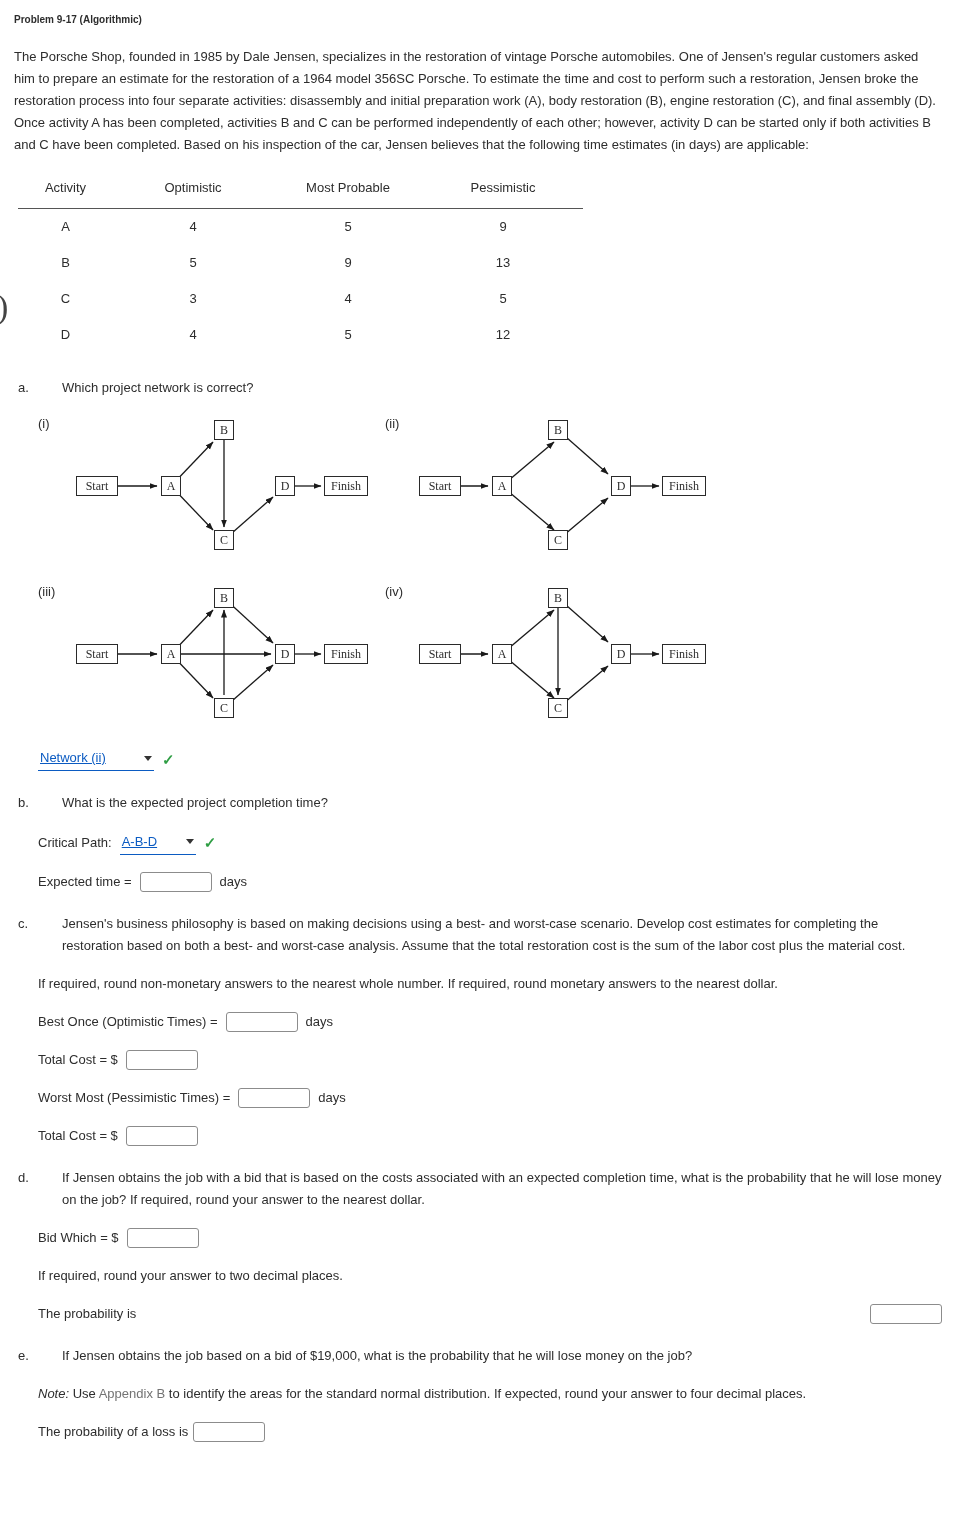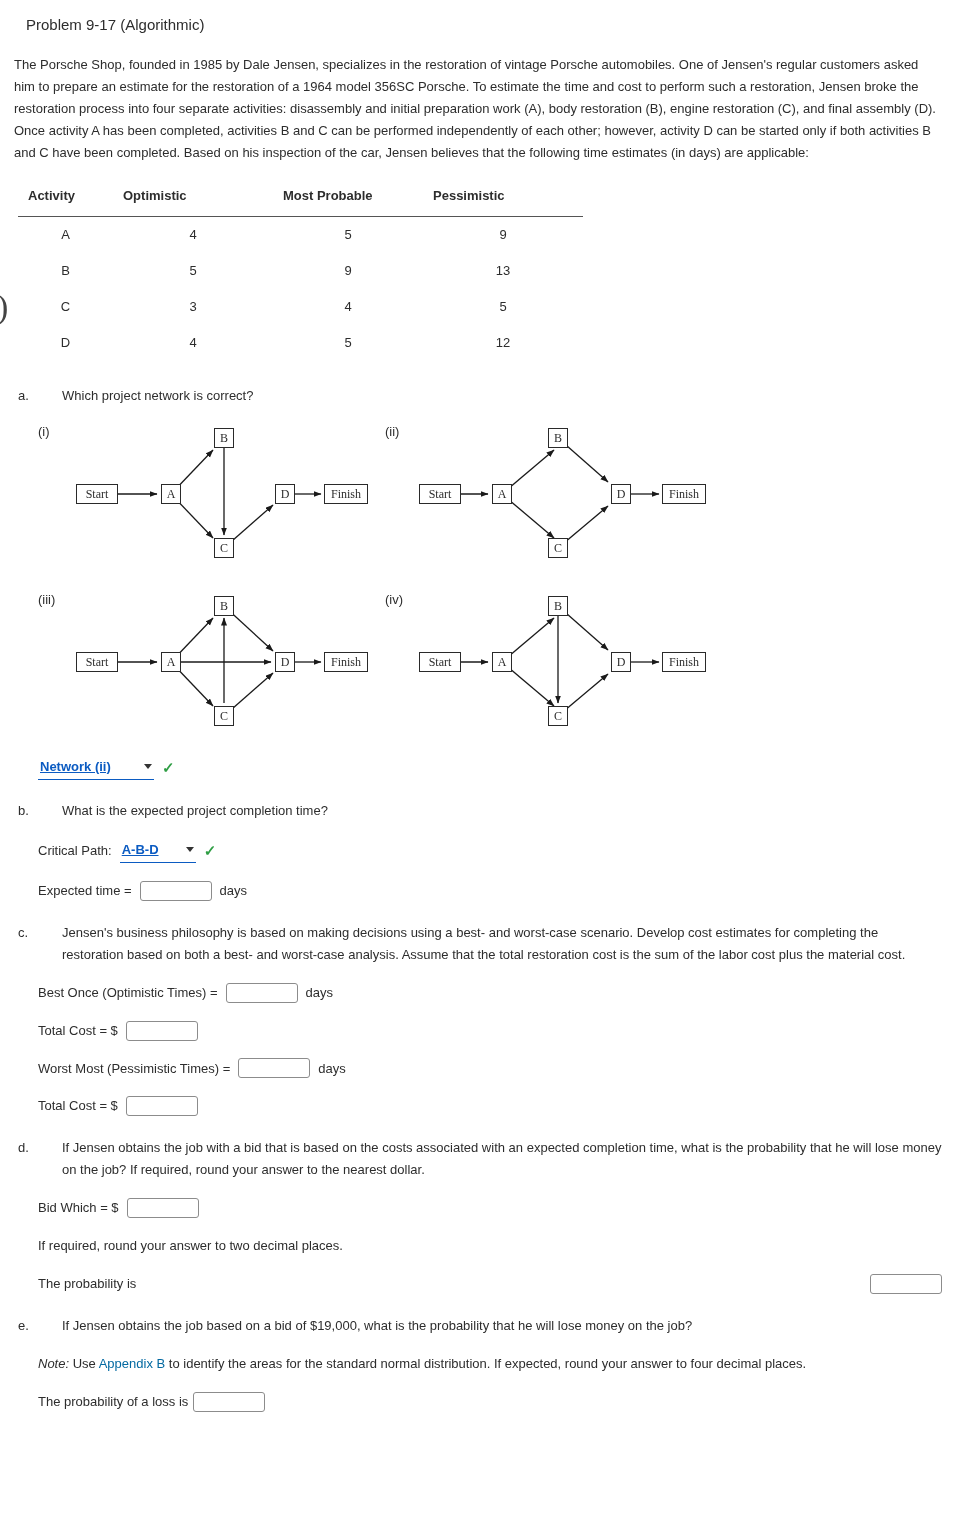--- a/index.html
+++ b/index.html
@@ -2,25 +2,25 @@
 <html><head>
 <meta charset="utf-8">
 <style>
   * { box-sizing: border-box; }
   html,body { margin:0; padding:0; background:#ffffff; }
   body { font-family:"Liberation Sans", sans-serif; color:#2d2d2d; }
   .page { position:relative; width:956px; min-height:1535px; padding:10px 14px 30px 14px; font-size:13px; line-height:1.69; }
 
   .edge-artifact { position:absolute; left:-3px; top:278px; font-size:34px; color:#444; font-family:"Liberation Serif", serif; }
 
-  .title { font-size:15px; font-weight:normal; margin:2px 0 17px 12px; }
+  .title { font-size:10px; font-weight:bold; margin:2px 0 17px 0; }
   .para { margin:0 0 12px 0; }
 
   table.est { border-collapse:collapse; margin:16px 0 24px 4px; }
-  table.est th { font-weight:bold; text-align:left; padding:5px 10px 9px 10px; border-bottom:1px solid #555; }
+  table.est th { font-weight:normal; text-align:center; padding:5px 10px 9px 10px; border-bottom:1px solid #555; }
   table.est td { text-align:center; padding:7px 10px; }
   .col-act { width:95px; } .col-opt { width:160px; } .col-mp { width:150px; } .col-pes { width:160px; }
 
   .part { margin:20px 0 20px 4px; }
   .qline { display:flex; align-items:flex-start; }
   .qmarker { flex:0 0 20px; }
   .qtext { flex:1 1 auto; max-width:905px;margin-left:24px; }
   .part-body { margin-left:20px; }
 
   
@@ -29,28 +29,28 @@
   .net-label { position:absolute; left:0; top:0; }
   .net { position:relative; width:320px; height:146px; }
   .net-svg { position:absolute; left:0; top:0; width:320px; height:146px; }
   .net-svg line { stroke:#1a1a1a; stroke-width:1.3; }
   .node { position:absolute; height:20px; line-height:16px; padding:1px 0; border:1px solid #2a2a2a; background:#fff;
           text-align:center; font-family:"Liberation Serif", serif; font-size:12px; }
 
   
   .ansline { display:flex; align-items:center; gap:8px; margin:16px 0; }
   .dd { display:inline-flex; align-items:center; justify-content:space-between; border-bottom:1px solid #0b5bc2; padding:0 2px 1px 2px; cursor:pointer; }
-  .dd-text { color:#0b5bc2; font-weight:bold; text-decoration:underline; }
+  .dd-text { color:#0b5bc2; font-weight:normal; text-decoration:underline; }
   .caret { width:0; height:0; border-left:4px solid transparent; border-right:4px solid transparent; border-top:5px solid #333; margin-left:10px; }
   .check { color:#2f9e44; font-weight:bold; font-size:15px; }
 
   input.ansbox { width:72px; height:20px; border:1px solid #8c8c8c; border-radius:3px; padding:1px 4px; font-family:"Liberation Sans", sans-serif; font-size:12px; }
 
   .subnote { margin:16px 0; }
-  .link { color:#0369a1; cursor:pointer; }
+  .link { color:#737373; cursor:pointer; }
   .note-prefix { font-style:italic; }
 </style>
 </head>
 <body>
 
 <div class="page">
 
   <div class="edge-artifact">)</div>
 
   <div class="title">Problem 9-17 (Algorithmic)</div>
@@ -239,20 +239,21 @@
       </div>
     </div>
   </div>
 
   <div class="part">
     <div class="qline">
       <span class="qmarker">c.</span>
       <span class="qtext">Jensen's business philosophy is based on making decisions using a best- and worst-case scenario. Develop cost estimates for completing the restoration based on both a best- and worst-case analysis. Assume that the total restoration cost is the sum of the labor cost plus the material cost.</span>
     </div>
     <div class="part-body">
+      <div class="subnote">If required, round non-monetary answers to the nearest whole number. If required, round monetary answers to the nearest dollar.</div>
       <div class="ansline">
         <span>Best Once (Optimistic Times) =</span>
         <input class="ansbox" type="text" value="" style="">
         <span>days</span>
       </div>
       <div class="ansline">
         <span>Total Cost = $</span>
         <input class="ansbox" type="text" value="" style="">
       </div>
       <div class="ansline">

